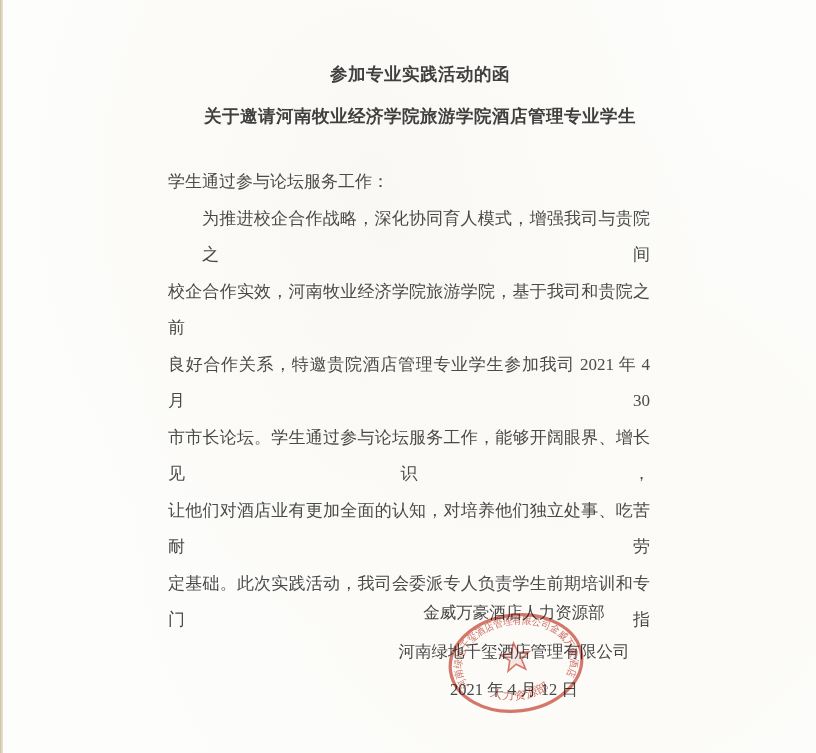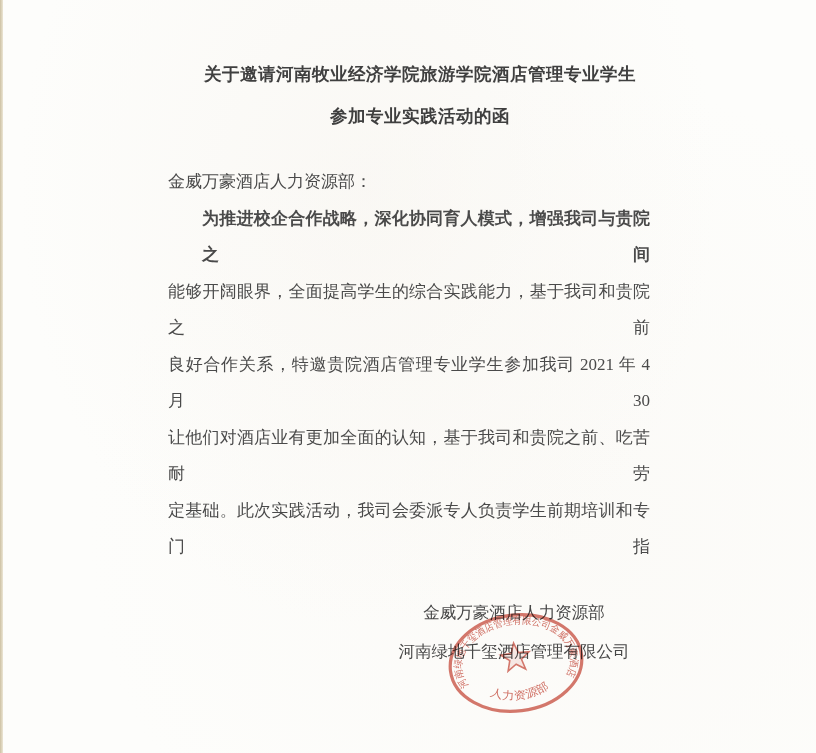--- a/index.html
+++ b/index.html
@@ -22,21 +22,21 @@
     position:absolute;left:24px;top:53px;width:792px;
     text-align:center;line-height:42px;
     font-size:17.5px;font-weight:600;color:#3f3f3f;letter-spacing:.5px;
   }
   .letter-body{
     position:absolute;left:168px;top:164px;width:482px;
     font-size:17px;line-height:36.5px;color:#4a4a4a;
   }
   .salutation{text-align:left;}
   .body-line{text-align:justify;text-align-last:justify;}
-  .body-line.first{padding-left:34px;font-weight:bold;}
+  .body-line.first{padding-left:34px;}
   .signature-block{
     position:absolute;left:308px;top:594px;width:412px;
     text-align:center;line-height:38.5px;font-size:16.5px;color:#474747;
   }
   .seal{
     position:absolute;left:440px;top:606px;width:152px;height:114px;
     transform:rotate(-7deg);
     mix-blend-mode:multiply;opacity:.88;
     pointer-events:none;
   }
@@ -46,39 +46,41 @@
   }
 </style>
 </head>
 <body>
 
 <div class="page">
 
   <div class="edge-strip"></div>
 
   <div class="title-block">
+    <div>参加专业实践活动的函</div>
     <div>关于邀请河南牧业经济学院旅游学院酒店管理专业学生</div>
-    <div>参加专业实践活动的函</div>
   </div>
 
   <div class="letter-body">
-    <div class="salutation">金威万豪酒店人力资源部：</div>
+    <div class="salutation">学生通过参与论坛服务工作：</div>
     <div>
         <div class="body-line first">为推进校企合作战略，深化协同育人模式，增强我司与贵院之间</div>
-        <div class="body-line">能够开阔眼界，全面提高学生的综合实践能力，基于我司和贵院之前</div>
+        <div class="body-line">校企合作实效，河南牧业经济学院旅游学院，基于我司和贵院之前</div>
         <div class="body-line">良好合作关系，特邀贵院酒店管理专业学生参加我司 2021 年 4 月 30</div>
-        <div class="body-line">让他们对酒店业有更加全面的认知，基于我司和贵院之前、吃苦耐劳</div>
+        <div class="body-line">市市长论坛。学生通过参与论坛服务工作，能够开阔眼界、增长见识，</div>
+        <div class="body-line">让他们对酒店业有更加全面的认知，对培养他们独立处事、吃苦耐劳</div>
         <div class="body-line">定基础。此次实践活动，我司会委派专人负责学生前期培训和专门指</div>
       </div>
 
   </div>
 
   <div class="signature-block">
     <div>金威万豪酒店人力资源部</div>
     <div>河南绿地千玺酒店管理有限公司</div>
+    <div>2021 年 4 月 12 日</div>
   </div>
 
   <svg class="seal" viewBox="0 0 152 114" xmlns="http://www.w3.org/2000/svg">
     <ellipse cx="76" cy="57" rx="66" ry="48" fill="none" stroke="#c84a3c" stroke-width="3.2" opacity="0.85"></ellipse>
     <path id="sealTopArc" d="M 26.15,73.48 A 55,39 0 1 1 125.85,73.48" fill="none"></path>
     <path id="sealBottomArc" d="M 44,84 A 46,32 0 0 0 108,84" fill="none"></path>
     <text font-size="10" opacity="0.9">
       <textPath href="#sealTopArc" startOffset="0" textLength="186" lengthAdjust="spacingAndGlyphs">河南绿地千玺酒店管理有限公司金威万豪酒店</textPath>
     </text>
     <path d="M76,37 L79.64,46.98 L90.27,47.36 L81.9,53.92 L84.82,64.14 L76,58.2 L67.18,64.14 L70.1,53.92 L61.73,47.36 L72.36,46.98 Z" fill="rgba(200,74,60,0.15)" stroke="#c84a3c" stroke-width="1.6" opacity="0.85"></path>

